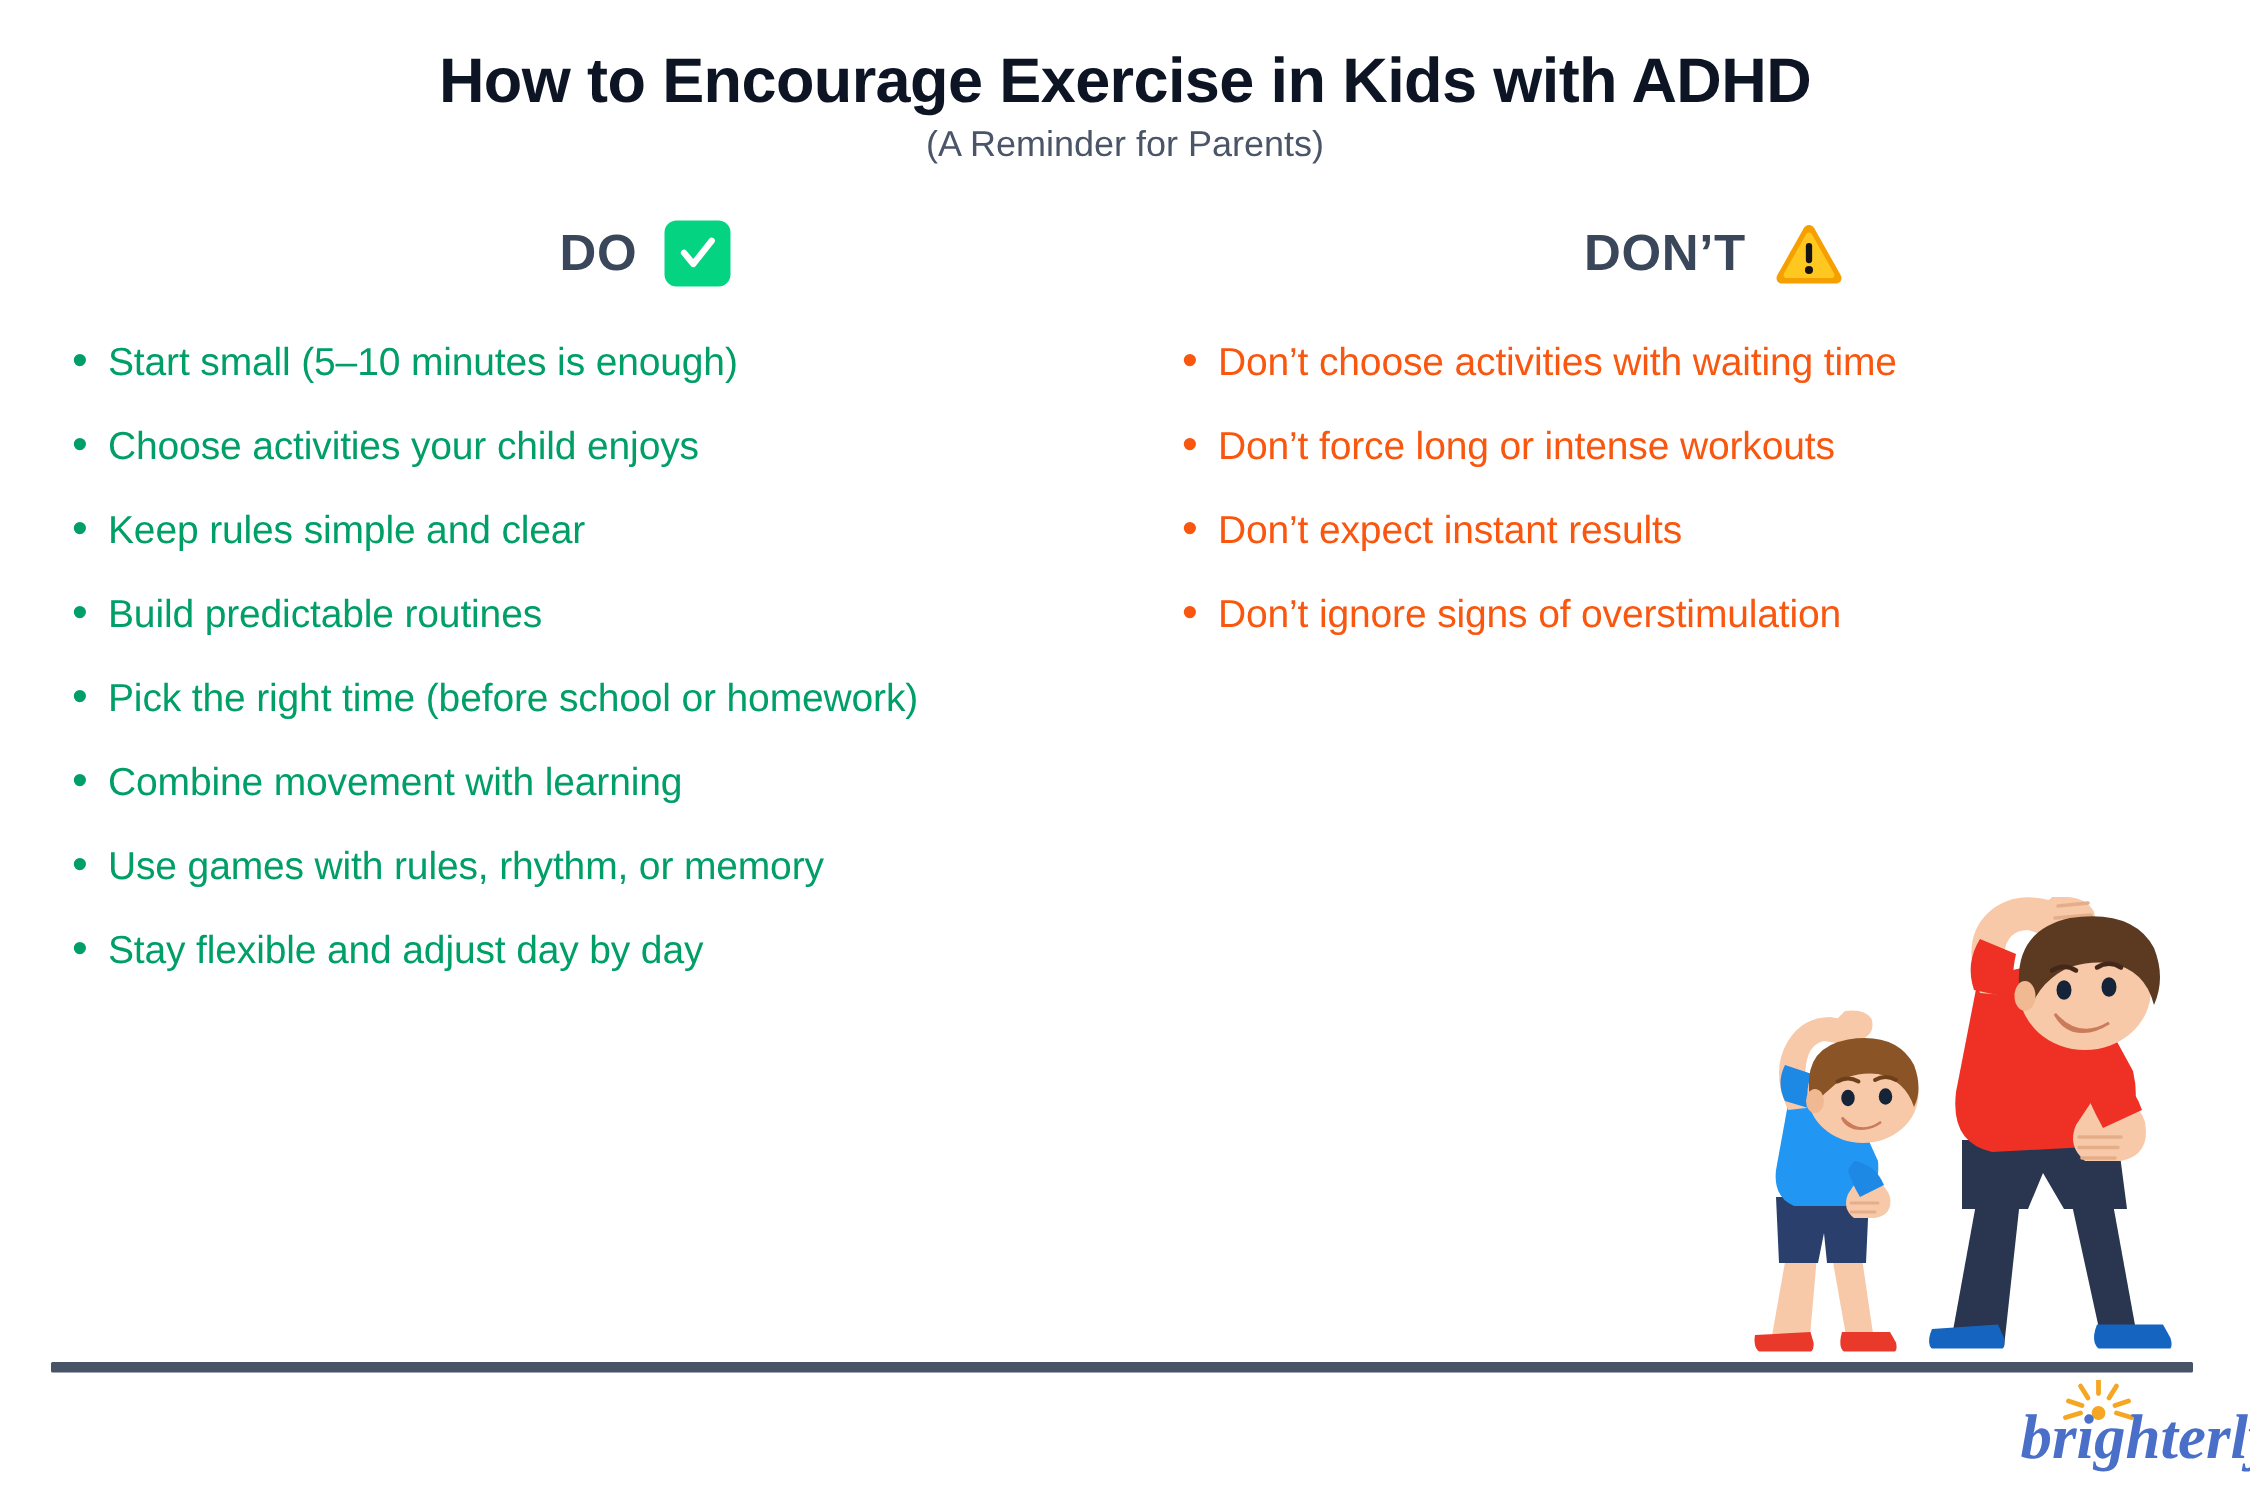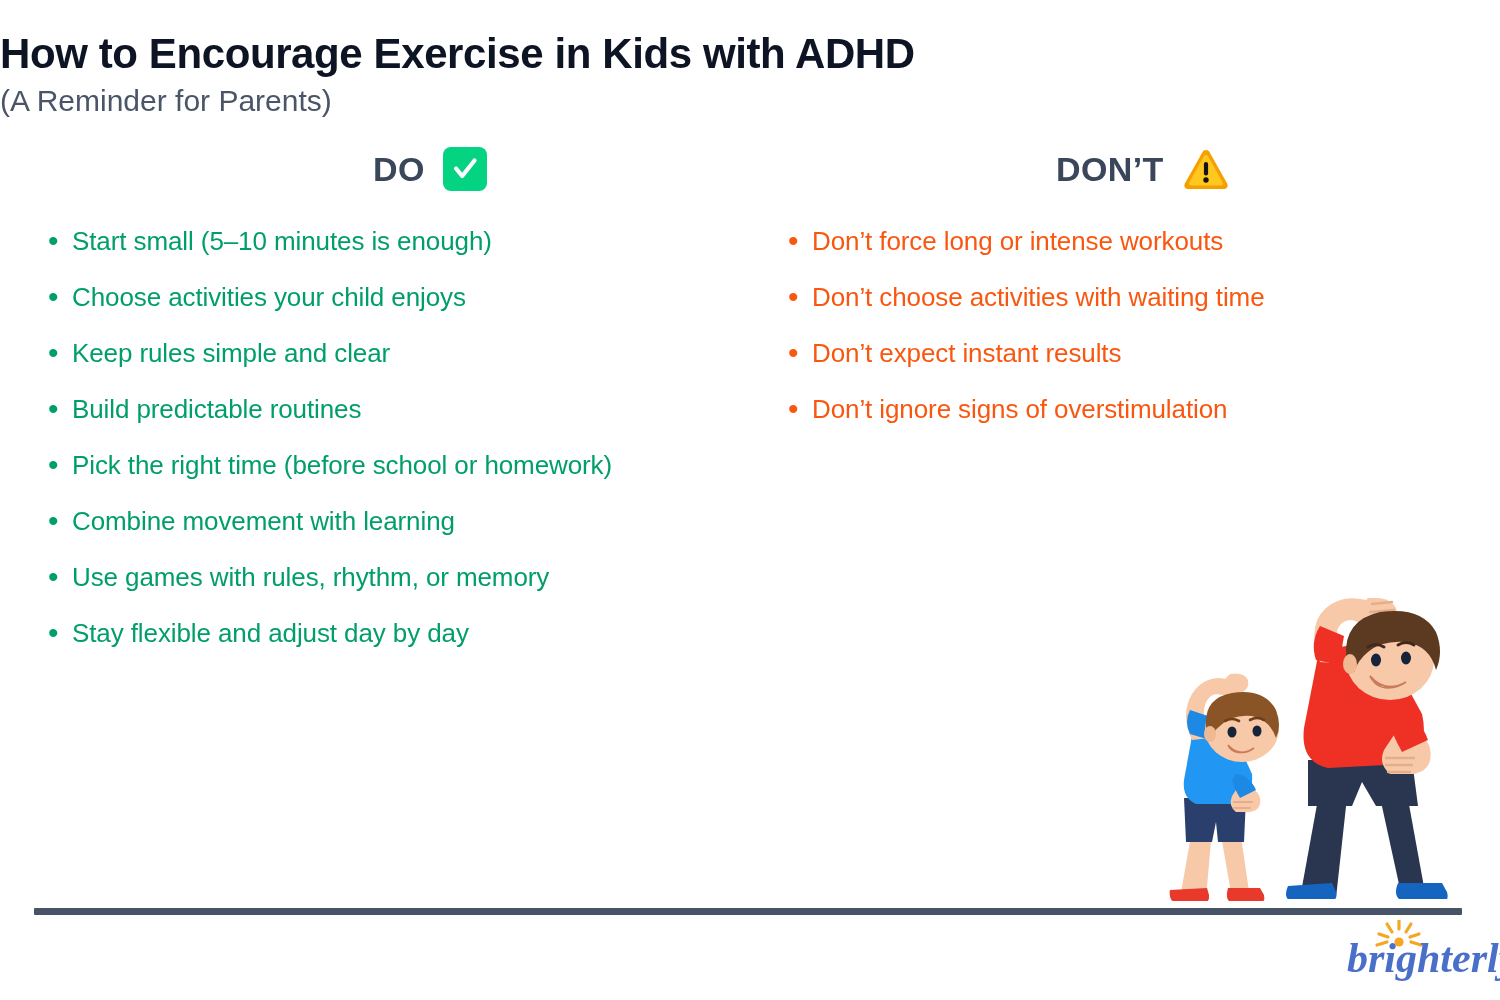--- a/index.html
+++ b/index.html
@@ -14,31 +14,32 @@
     overflow: hidden;
     font-family: "Liberation Sans", sans-serif;
     -webkit-font-smoothing: antialiased;
   }
 
   
   #header {
     position: absolute;
     top: 0; left: 0;
     width: 1500px;
+    text-align: center;
     padding-top: 30px;
   }
   #title {
     font-size: 42px;
     font-weight: bold;
     color: #0d1424;
     letter-spacing: -0.4px;
     line-height: 1.12;
   }
   #subtitle {
-    font-size: 30px;
+    font-size: 24px;
     color: #4a5568;
     line-height: 1.2;
     margin-top: 6px;
   }
 
   
   .col-heading {
     position: absolute;
     display: flex;
     align-items: center;
@@ -168,22 +169,22 @@
   <li>Choose activities your child enjoys</li>
   <li>Keep rules simple and clear</li>
   <li>Build predictable routines</li>
   <li>Pick the right time (before school or homework)</li>
   <li>Combine movement with learning</li>
   <li>Use games with rules, rhythm, or memory</li>
   <li>Stay flexible and adjust day by day</li>
 </ul>
 
 <ul id="dont-list" class="list">
+  <li>Don’t choose activities with waiting time</li>
   <li>Don’t force long or intense workouts</li>
-  <li>Don’t choose activities with waiting time</li>
   <li>Don’t expect instant results</li>
   <li>Don’t ignore signs of overstimulation</li>
 </ul>
 
 <div id="illustration">
   <svg width="350" height="318" viewBox="0 0 350 318" aria-hidden="true">
 
     <g>
 
       <path d="M40 300 L52 232 L72 232 L66 300 Z" fill="#f8c9a8"></path>

